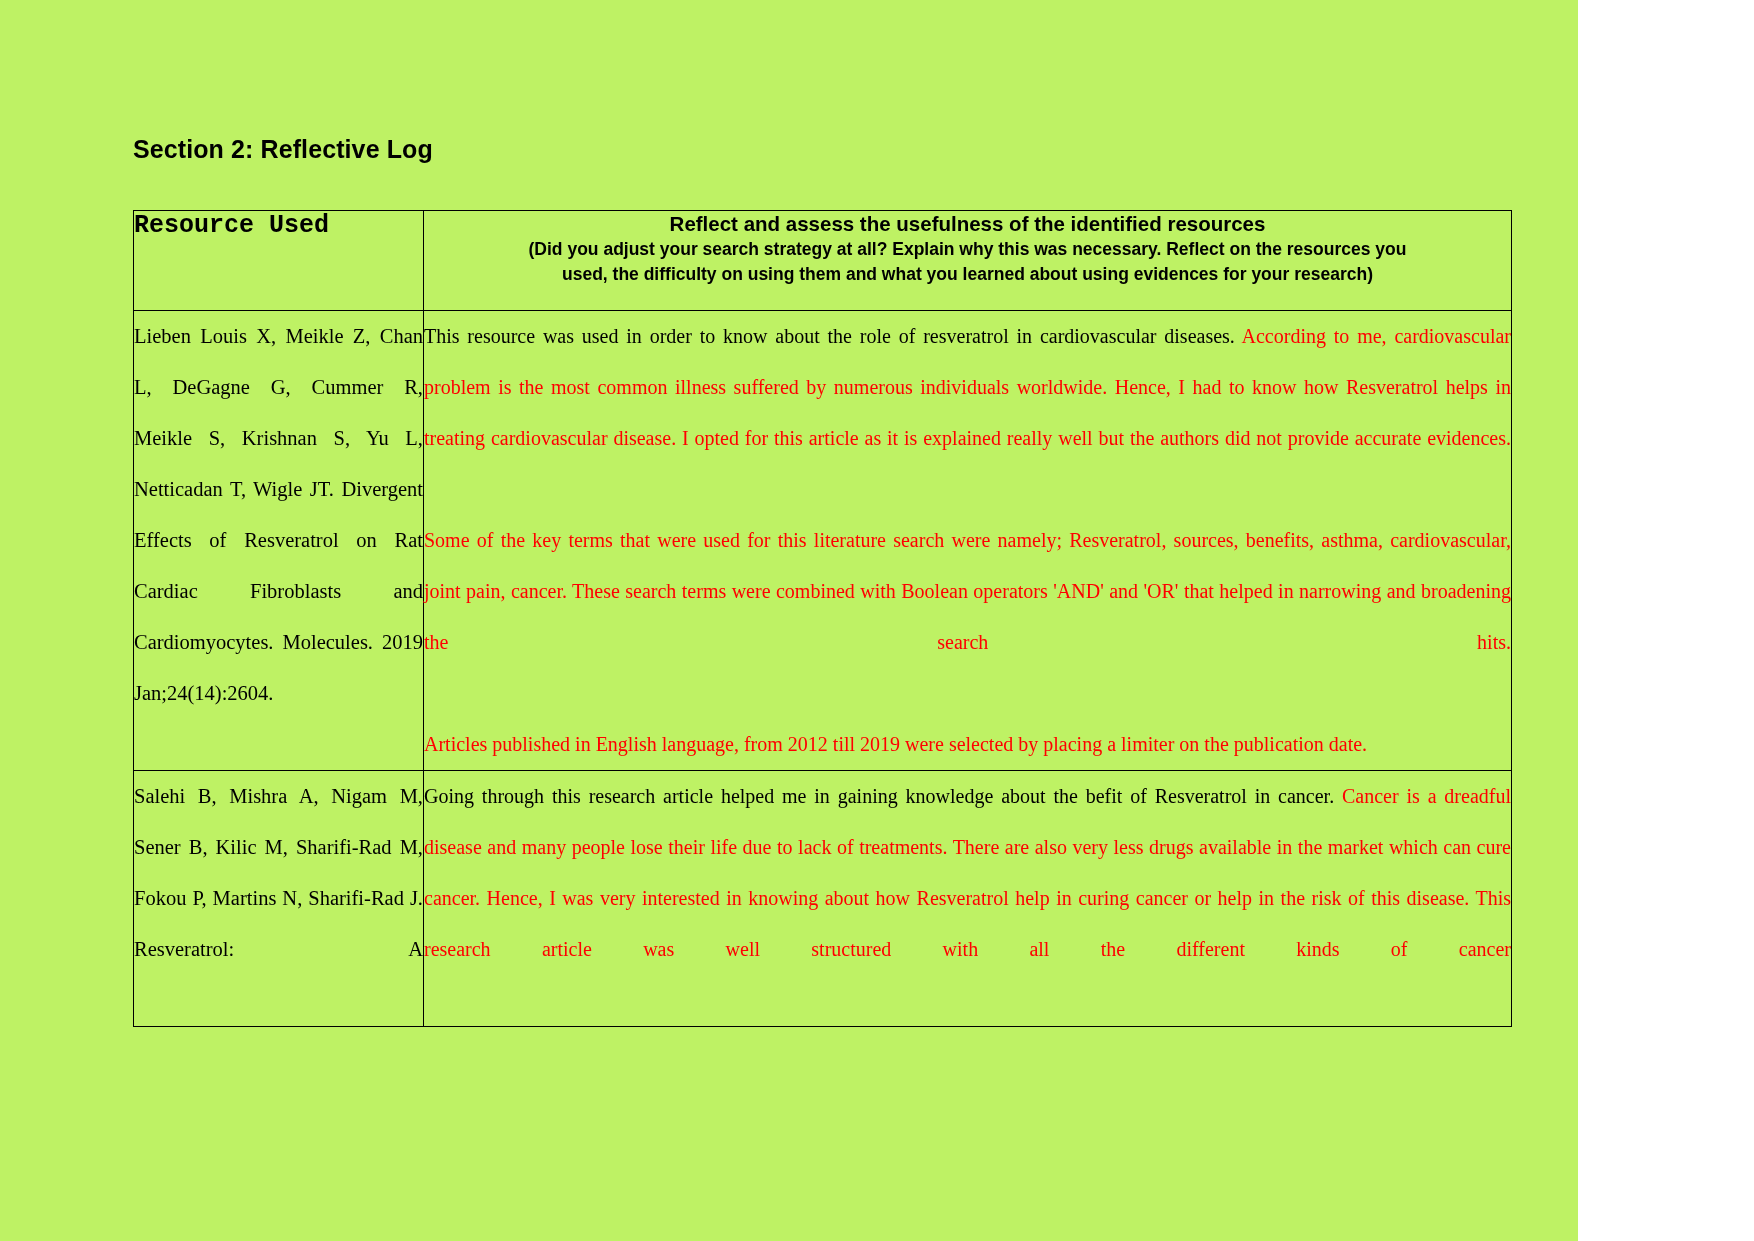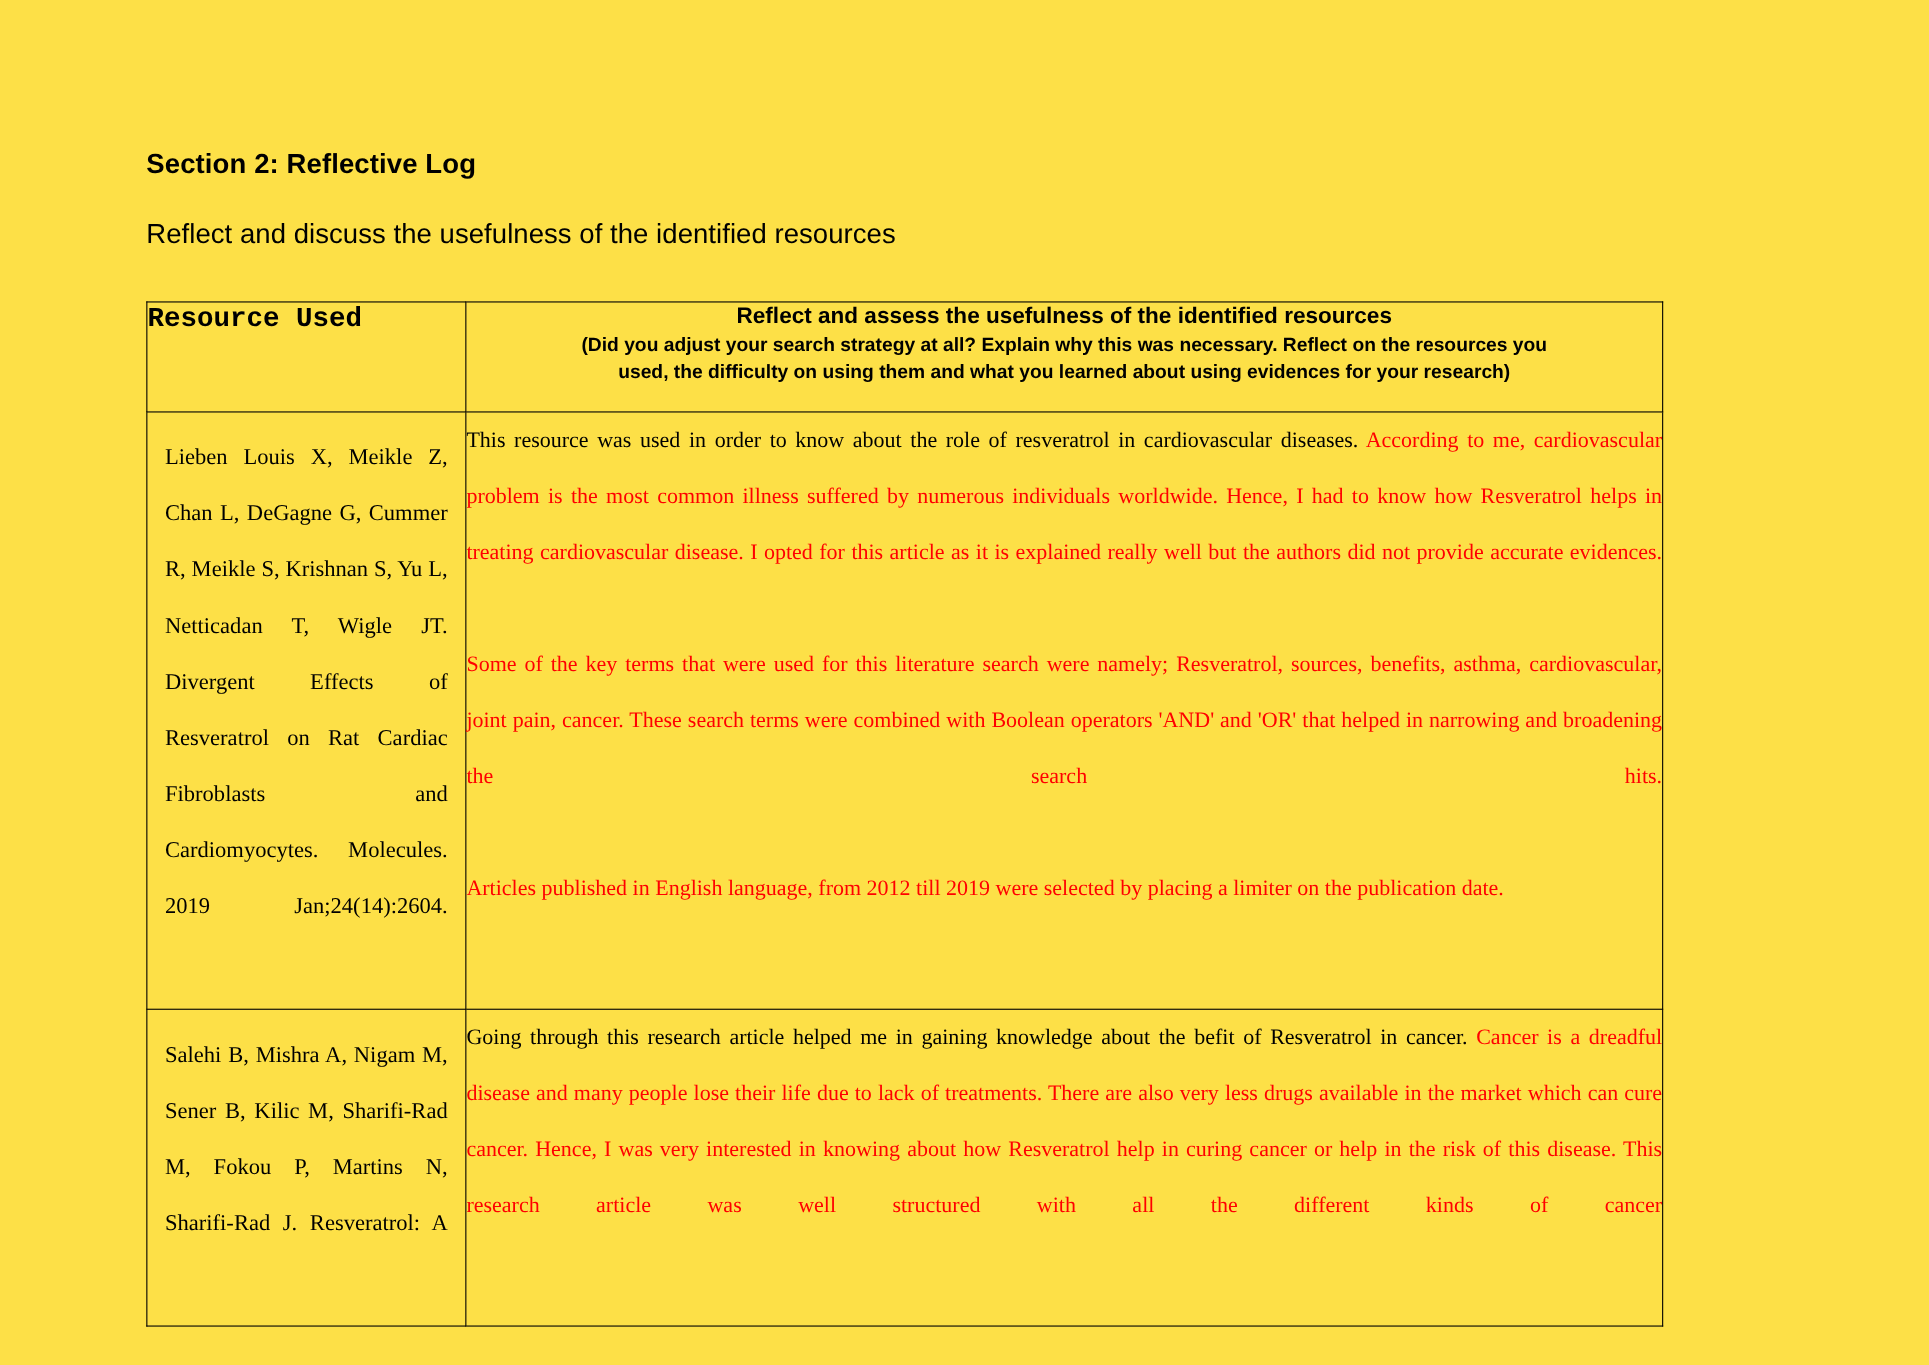--- a/index.html
+++ b/index.html
@@ -9,23 +9,23 @@
   }
   body {
     width: 1754px;
     height: 1241px;
     overflow: hidden;
     font-family: "Liberation Serif", "DejaVu Serif", serif;
     color: #000000;
   }
   .page {
     position: relative;
-    width: 1754px;
+    width: 1578px;
     height: 1241px;
-    background: #fde047;
+    background: #bef264;
     box-sizing: border-box;
     padding: 0;
   }
   .content {
     position: absolute;
     left: 133px;
     top: 0;
     width: 1378px;
   }
   .section-title {
@@ -101,21 +101,21 @@
   .cell-resource {
     font-family: "Liberation Serif", "DejaVu Serif", serif;
     font-size: 20.5px;
     line-height: 51px;
     text-align: justify;
     text-justify: inter-word;
     padding: 4px 9px 6px 9px;
     hyphens: none;
   }
   .cell-resource p {
-    margin: 16px;
+    margin: 0;
     text-align: justify;
   }
   .cell-reflect {
     font-family: "Liberation Serif", "DejaVu Serif", serif;
     font-size: 20px;
     line-height: 51px;
     text-align: justify;
     text-justify: inter-word;
     padding: 4px 10px 6px 11px;
   }
@@ -140,21 +140,20 @@
   }
 </style>
 </head>
 <body>
 
 <div class="page">
   <div class="content">
 
     <h1 class="section-title">Section 2: Reflective Log</h1>
 
-    <p class="section-subtitle">Reflect and discuss the usefulness of the identified resources</p>
 
     <table class="reflective-table">
       <colgroup>
         <col class="col-resource">
         <col class="col-reflect">
       </colgroup>
       <thead>
         <tr>
           <th class="hdr-resource">Resource Used</th>
           <th class="hdr-reflect">

